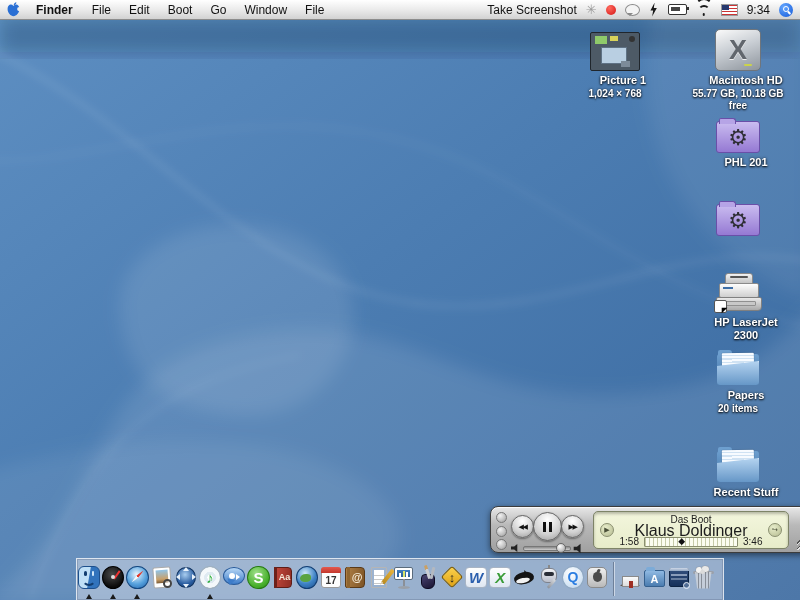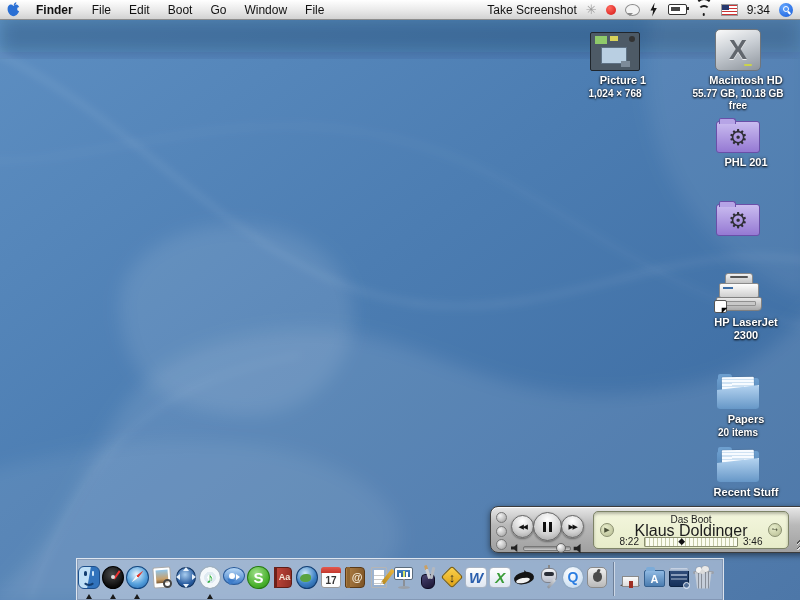--- a/index.html
+++ b/index.html
@@ -368,21 +368,21 @@
       <div class="dt-art">
         <div class="art-printer">
           <div class="top"></div>
           <div class="mid"></div>
           <div class="base"></div>
           <div class="alias"></div>
         </div>
       </div>
       <div class="dt-label">HP LaserJet 2300</div>
     </div>
-    <div class="dt-icon" style="left: 686px; top: 366px;">
+    <div class="dt-icon" style="left: 686px; top: 342px;">
       <div class="dt-art">
         <div class="art-folder">
           <div class="back"></div>
           <div class="paper"></div>
           <div class="front"></div>
         </div>
       </div>
       <div class="dt-label">Papers</div>
       <div class="dt-sub">20 items</div>
     </div>
@@ -418,21 +418,21 @@
         <span class="vthumb" id="vol-thumb" style="left: 80%;"></span>
       </span>
     <span class="spk" style="transform:scale(1.15)"></span>
   </div>
   <div class="lcd">
     <span class="lcdbtn l">▶</span>
     <span class="lcdbtn r">↪</span>
     <div class="t1">Das Boot</div>
     <div class="t2">Klaus Doldinger</div>
     <div class="timerow">
-      <span>8:22</span>
+      <span>1:58</span>
       <span class="pbar">
           <span class="pdiamond" id="prog-diamond" style="left: 40%;">◆</span>
         </span>
       <span>3:46</span>
     </div>
   </div>
   <div class="grip"></div>
 </div>
 
 <div class="dock" id="dock">

